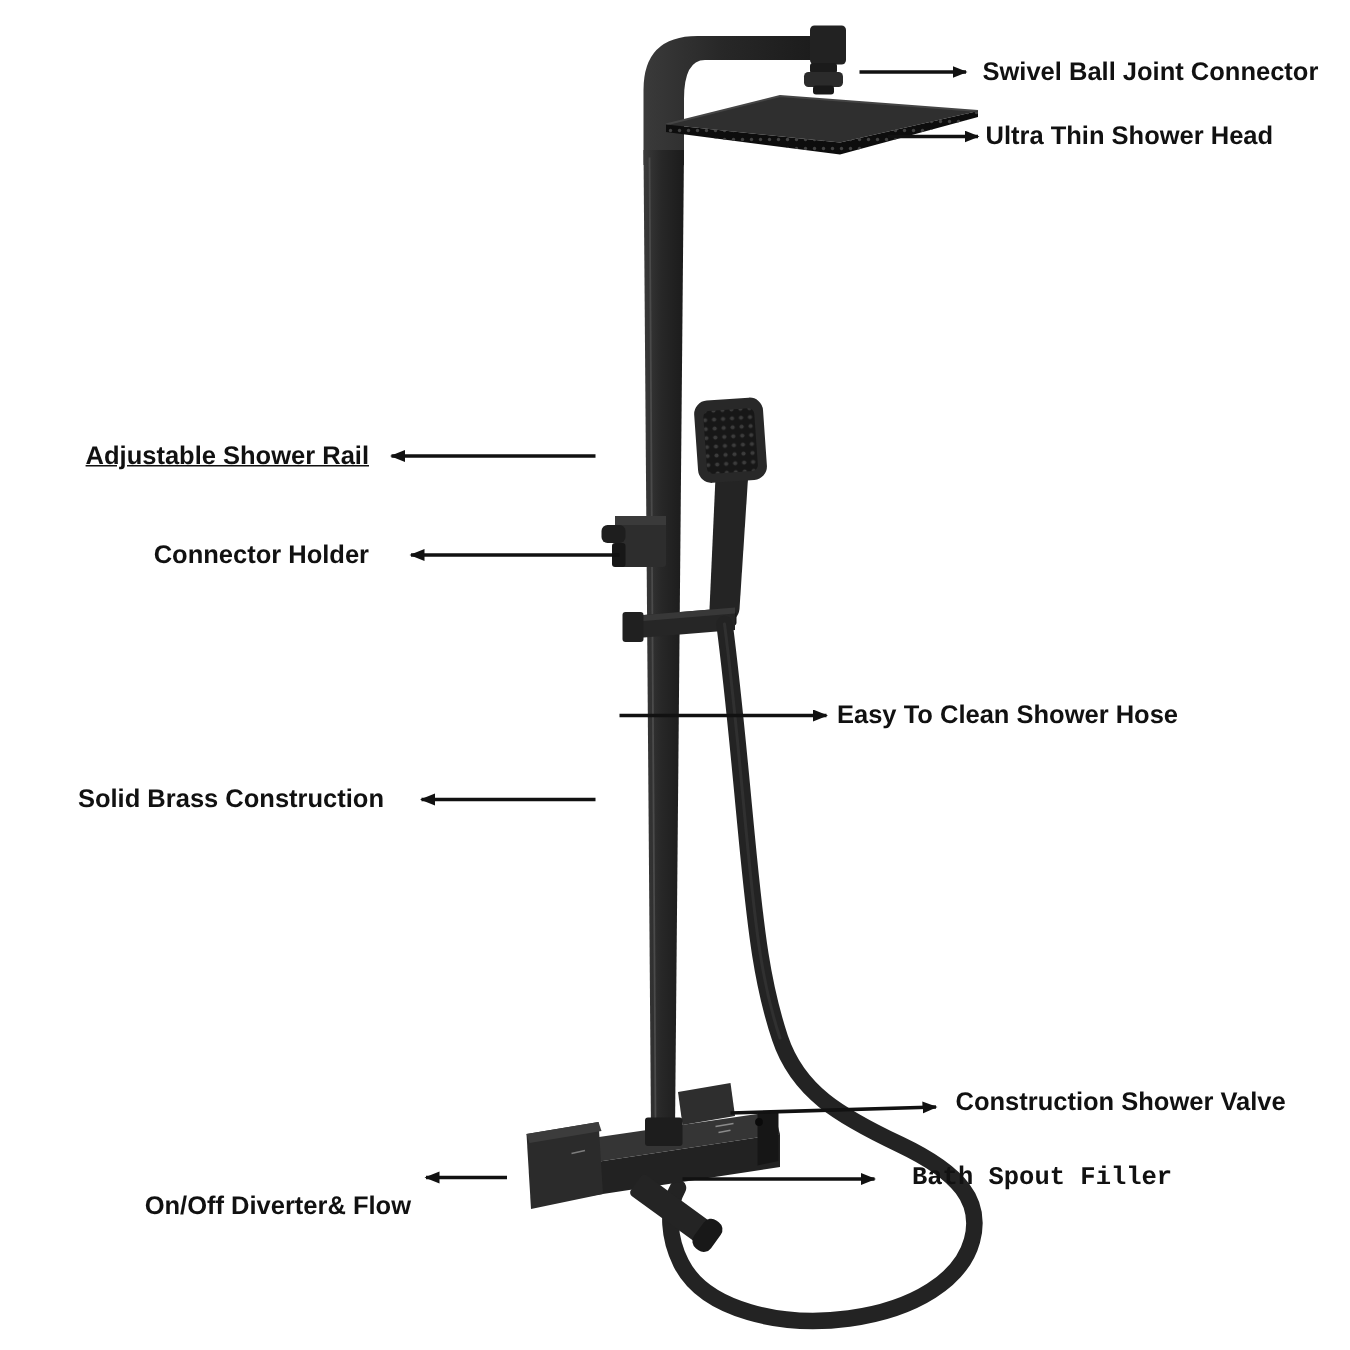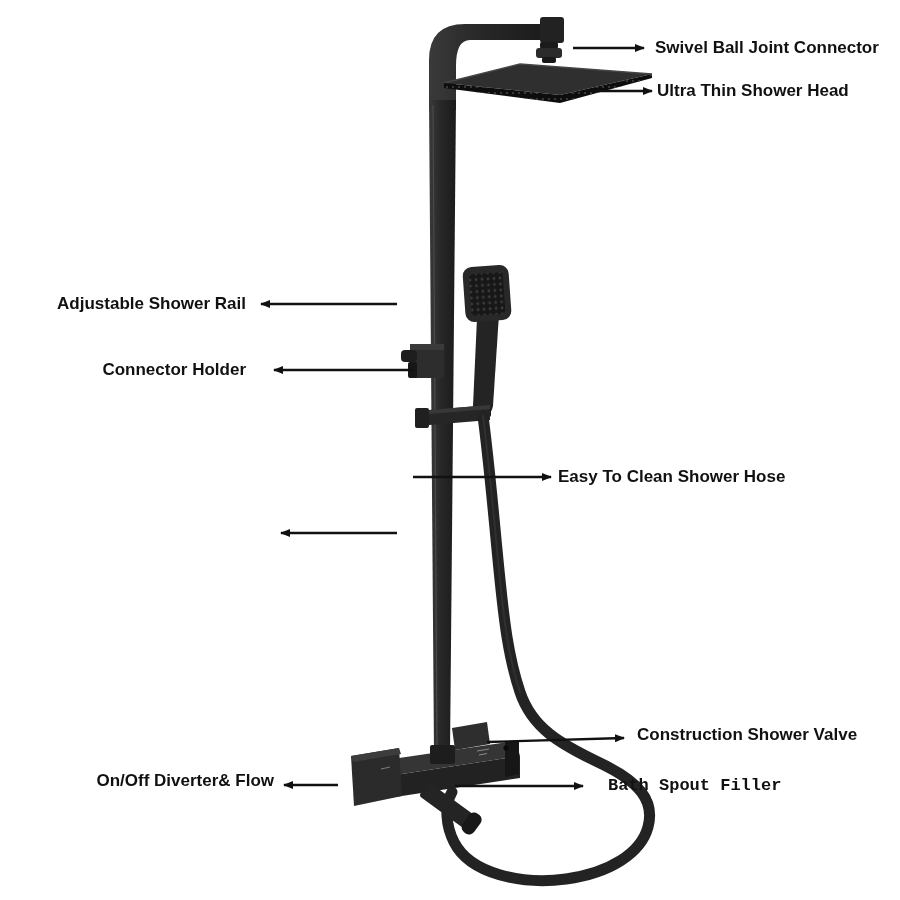--- a/index.html
+++ b/index.html
@@ -128,25 +128,26 @@
       <line x1="487" y1="742" x2="624" y2="738" marker-end="url(#ah)"></line>
       <line x1="338" y1="785" x2="284" y2="785" marker-end="url(#ah)"></line>
       <line x1="455" y1="786" x2="583" y2="786" marker-end="url(#ah)"></line>
     </g>
   </svg>
 
   <div class="lbl" style="left:655px;top:37px;">Swivel Ball Joint Connector</div>
 
   <div class="lbl" style="left:657px;top:80px;text-align:right;">Ultra Thin Shower Head</div>
 
-  <div class="lbl right-anchor" style="right:654px;top:293px;">Adjustable Shower Rail</div>
+  <div class="lbl right-anchor" style="right:654px;top:293px;text-decoration:underline;">Adjustable Shower Rail</div>
 
   <div class="lbl right-anchor" style="right:654px;top:359px;">Connector Holder</div>
 
   <div class="lbl" style="left:558px;top:466px;">Easy To Clean Shower Hose</div>
 
+  <div class="lbl right-anchor" style="right:644px;top:522px;">Solid Brass Construction</div>
 
   <div class="lbl" style="left:637px;top:724px;">Construction Shower Valve</div>
 
-  <div class="lbl right-anchor" style="right:626px;top:770px;">On/Off Diverter&amp; Flow</div>
+  <div class="lbl right-anchor" style="right:626px;top:793px;">On/Off Diverter&amp; Flow</div>
 
   <div class="lbl" style="left:608px;top:775px;font-family:Liberation Mono, monospace;">Bath Spout Filler</div>
 </div>
 
 </body></html>

